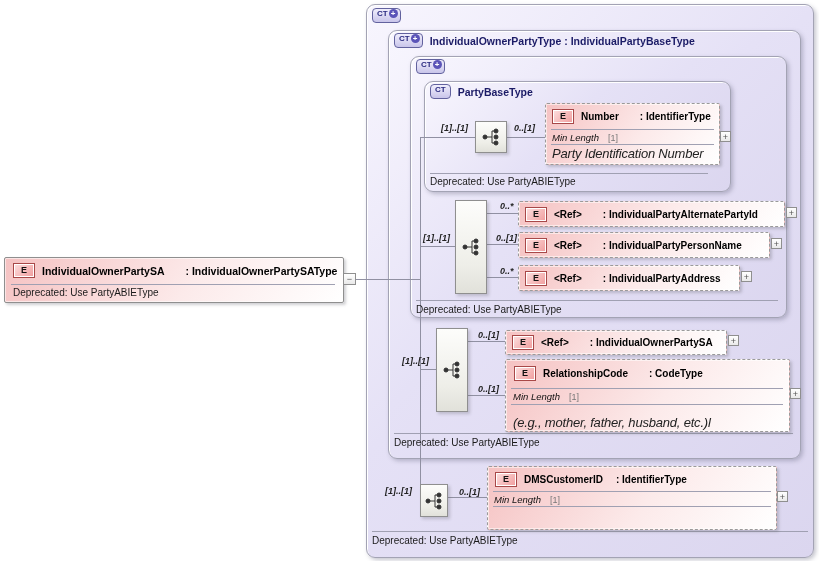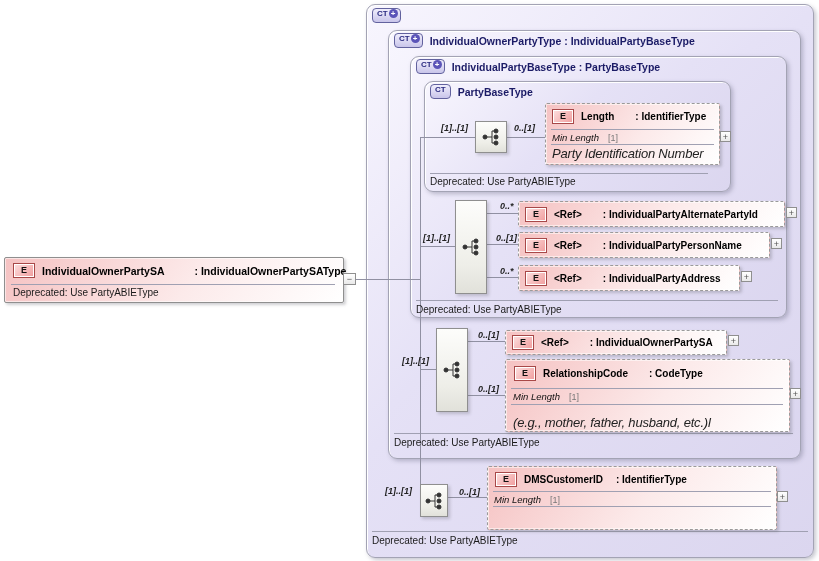--- a/index.html
+++ b/index.html
@@ -93,21 +93,20 @@
         <span>CT</span>
         <span class="plusdot">+</span>
       </span>
     <span>IndividualOwnerPartyType : IndividualPartyBaseType</span>
   </div>
   <div class="ct-title" style="left:416px;top:59px;">
     <span class="ct-icon">
         <span>CT</span>
         <span class="plusdot">+</span>
       </span>
-    <span>IndividualPartyBaseType : PartyBaseType</span>
   </div>
   <div class="ct-title" style="left:430px;top:84px;">
     <span class="ct-icon" style="padding:0 4px;">
         <span>CT</span>
       </span>
     <span>PartyBaseType</span>
   </div>
 
   <div class="sep" style="left:430px;top:173px;width:278px;"></div>
   <div class="depr" style="left:430px;top:176px;">Deprecated: Use PartyABIEType</div>
@@ -186,21 +185,21 @@
   <div class="card" style="left:500px;top:266px;">0..*</div>
   <div class="card" style="left:402px;top:356px;">[1]..[1]</div>
   <div class="card" style="left:478px;top:330px;">0..[1]</div>
   <div class="card" style="left:478px;top:384px;">0..[1]</div>
   <div class="card" style="left:385px;top:486px;">[1]..[1]</div>
   <div class="card" style="left:459px;top:487px;">0..[1]</div>
 
   <div class="el-box" style="left:545px;top:103px;width:173px;height:60px;">
     <div class="el-title" style="left:6px;top:5px;">
       <span class="e-icon">E</span>
-      <span>Length</span>
+      <span>Number</span>
       <span class="type">: IdentifierType</span>
     </div>
     <div class="sep" style="left:5px;right:5px;top:25px;"></div>
     <div class="facet-row" style="left:6px;top:28px;">
       <span>Min Length</span><span class="val">[1]</span>
     </div>
     <div class="sep" style="left:5px;right:5px;top:40px;"></div>
     <div class="ann" style="left:6px;top:44px;">Party Identification Number</div>
   </div>
   <div class="plusbox" style="left:720px;top:131px;">+</div>
@@ -267,20 +266,20 @@
       <span>Min Length</span><span class="val">[1]</span>
     </div>
     <div class="sep" style="left:5px;right:5px;top:39px;"></div>
   </div>
   <div class="plusbox" style="left:777px;top:491px;">+</div>
 
   <div class="el-box solid" style="left:4px;top:257px;width:338px;height:44px;">
     <div class="el-title" style="left:8px;top:5px;font-size:10.5px;">
       <span class="e-icon">E</span>
       <span>IndividualOwnerPartySA</span>
-      <span class="type" style="margin-left:23px;">: IndividualOwnerPartySAType</span>
+      <span class="type" style="margin-left:14px;">: IndividualOwnerPartySAType</span>
     </div>
     <div class="sep" style="left:6px;right:8px;top:26px;"></div>
     <div class="depr" style="left:8px;top:29px;">Deprecated: Use PartyABIEType</div>
   </div>
   <div class="minusbox" style="left:343px;top:273px;">−</div>
 
 </div>
 
 </body></html>

